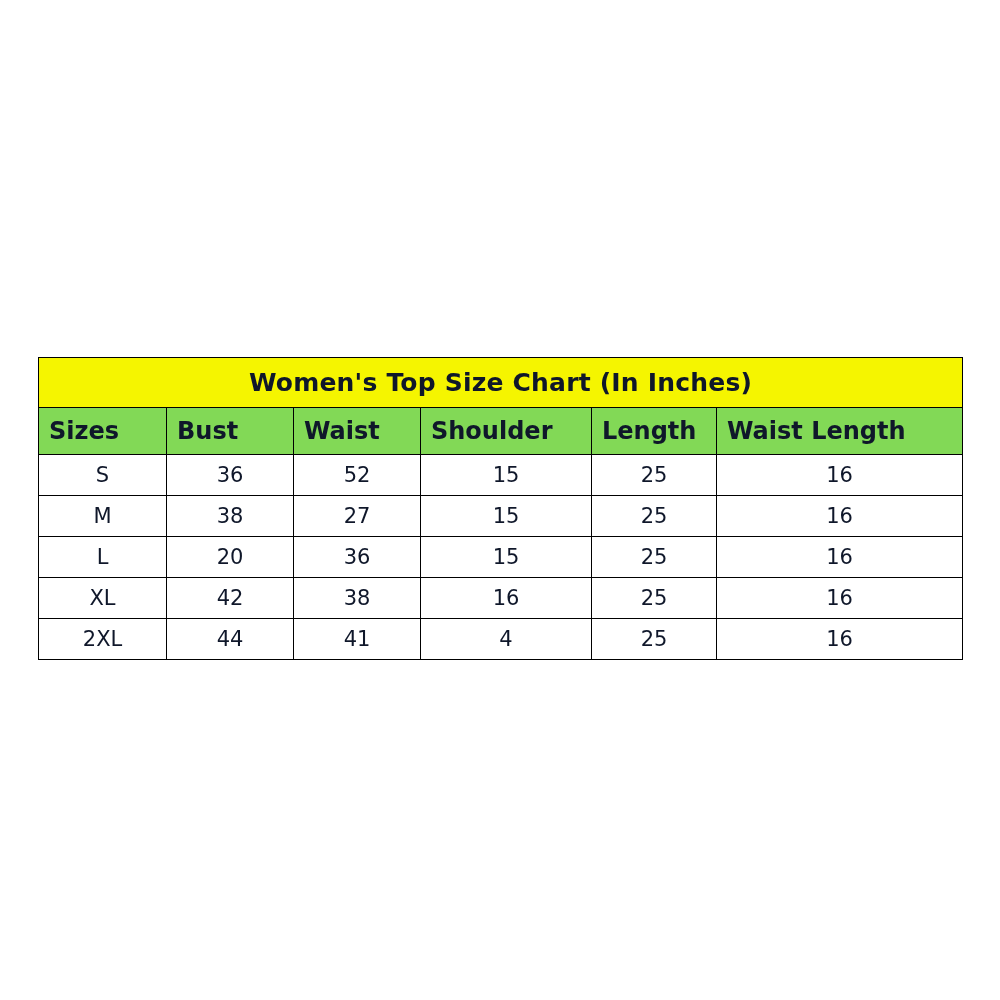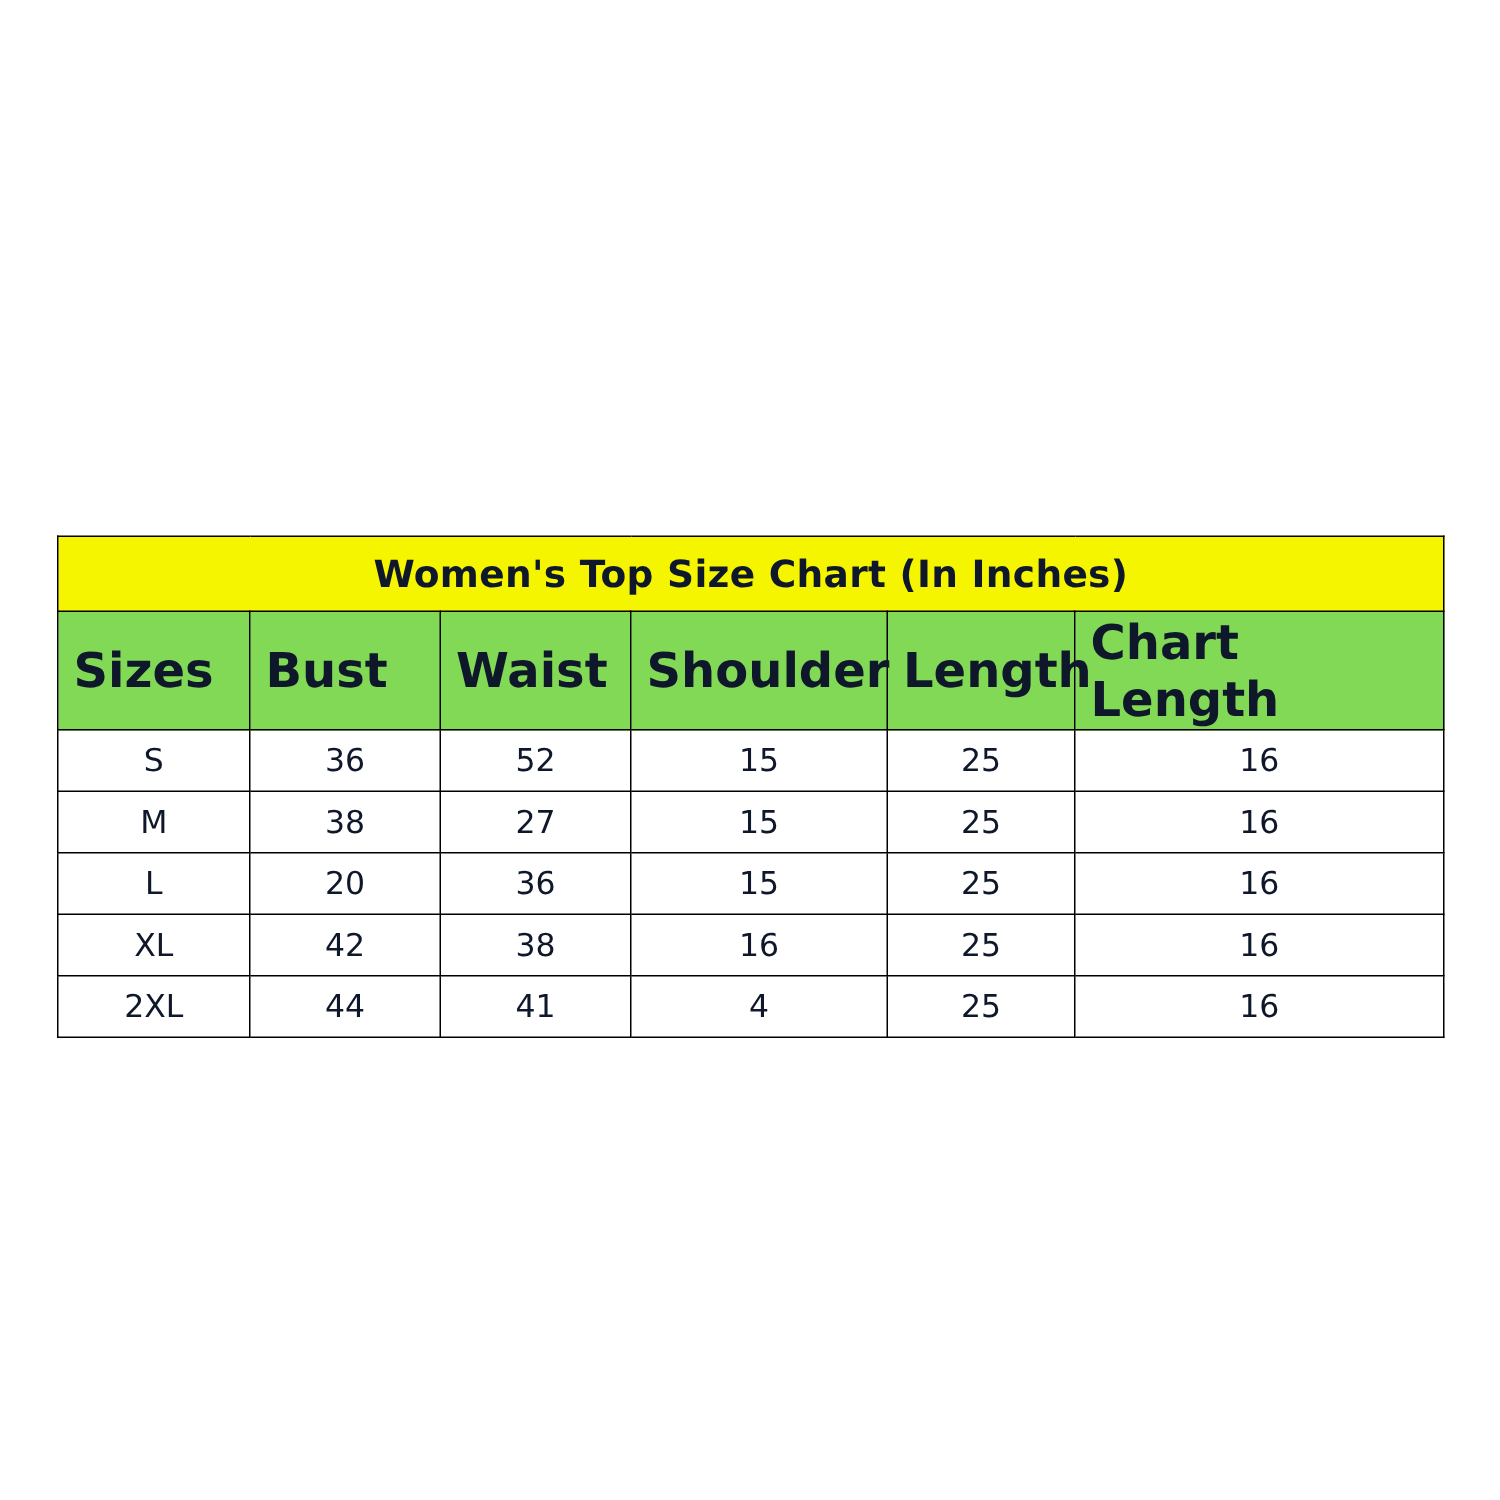--- a/index.html
+++ b/index.html
@@ -34,21 +34,21 @@
   }
   td.title-cell {
     background: #f5f500;
     font-size: 25px;
     font-weight: bold;
     height: 47px;
     letter-spacing: 0.2px;
   }
   tr.header-row td {
     background: #82d956;
-    font-size: 32px;
+    font-size: 24px;
     font-weight: bold;
     height: 44px;
     text-align: left;
     padding-left: 10px;
     margin-top: 36px;
   }
   tr.data-row td {
     font-size: 21px;
     font-weight: normal;
     height: 38px;
@@ -77,21 +77,21 @@
     <tbody>
       <tr>
         <td class="title-cell" colspan="6">Women's Top Size Chart (In Inches)</td>
       </tr>
       <tr class="header-row">
         <td>Sizes</td>
         <td>Bust</td>
         <td>Waist</td>
         <td>Shoulder</td>
         <td>Length</td>
-        <td>Chart Length</td>
+        <td>Waist Length</td>
       </tr>
       <tr class="data-row">
         <td>S</td>
         <td>36</td>
         <td>52</td>
         <td>15</td>
         <td>25</td>
         <td>16</td>
       </tr>
       <tr class="data-row">

